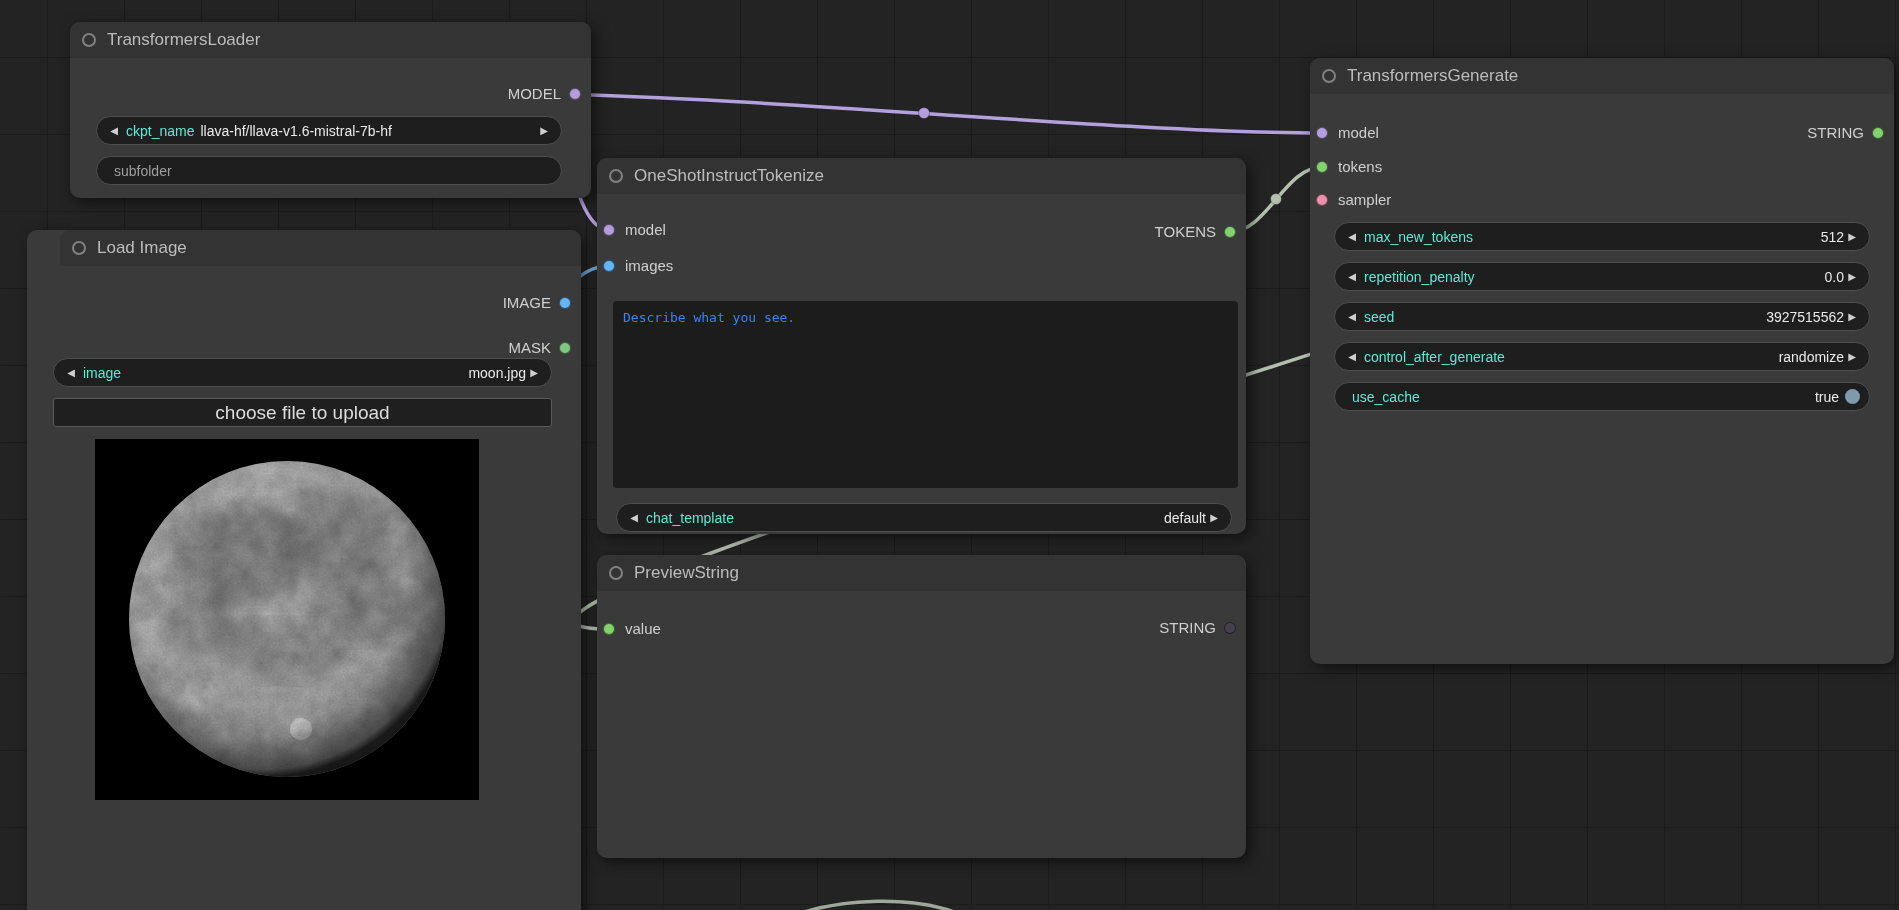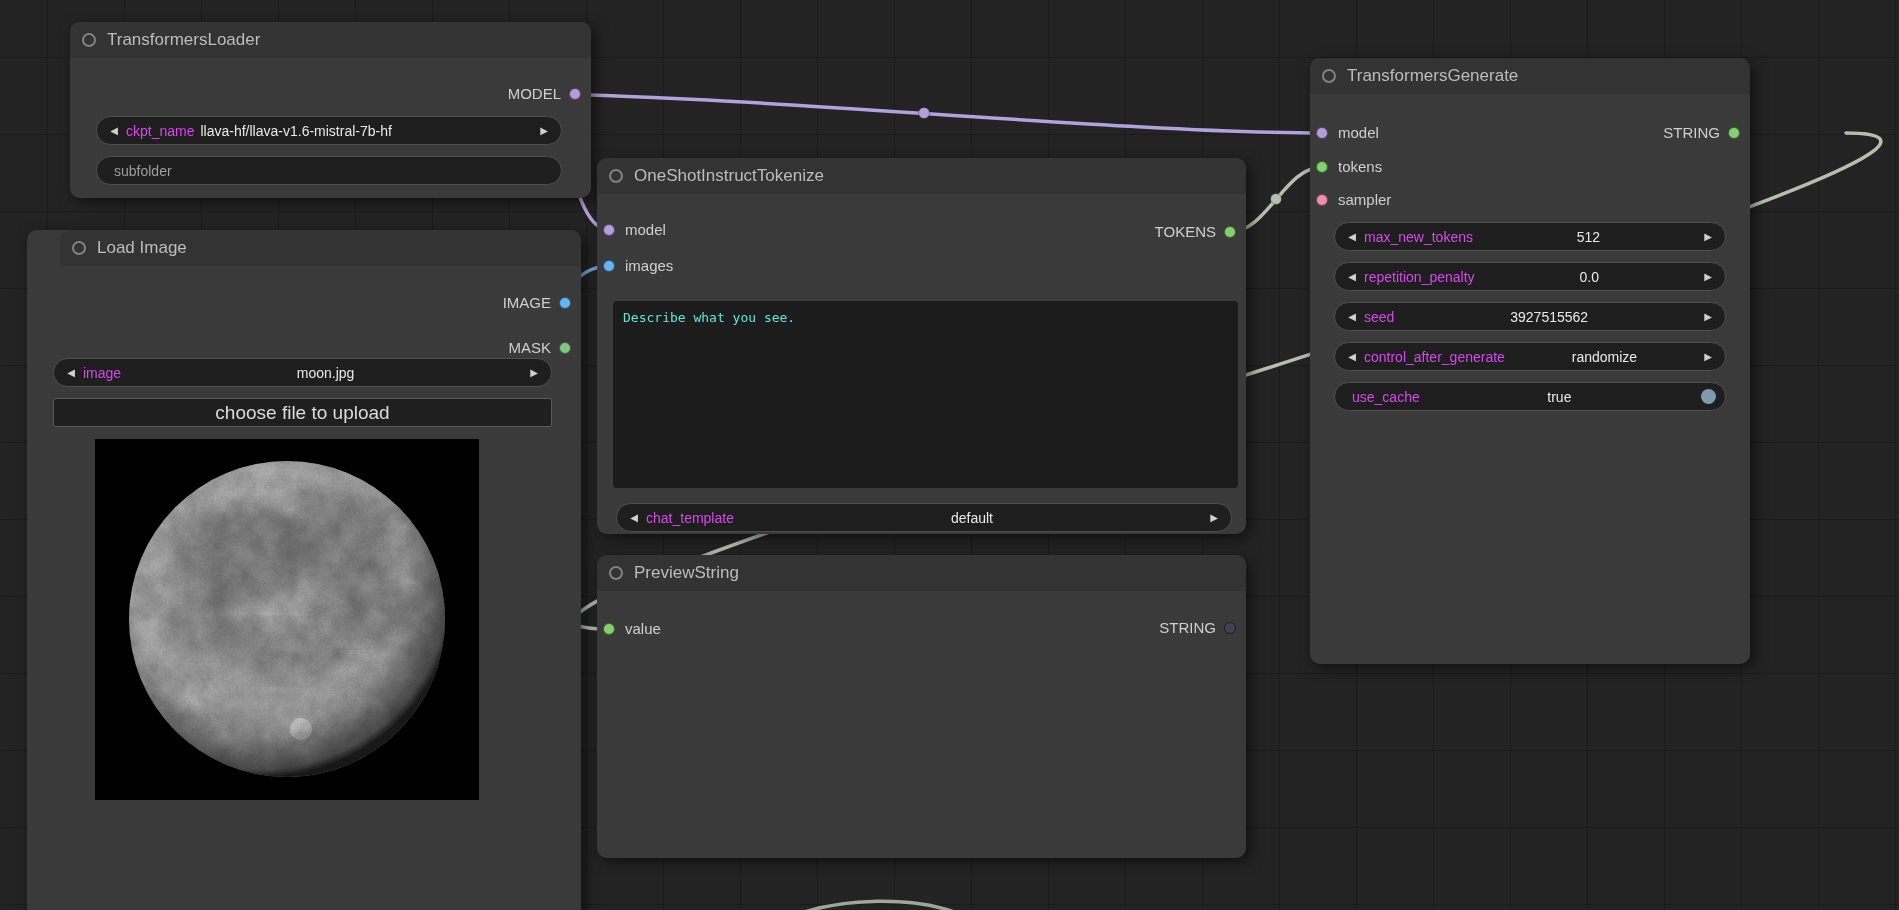--- a/index.html
+++ b/index.html
@@ -23,30 +23,30 @@
   .slot .dot{position:absolute;top:6px;width:12px;height:12px;border-radius:50%;
         box-sizing:border-box;border:1px solid rgba(0,0,0,.5);background:#666;}
   .slot.in{left:0;padding-left:28px;}
   .slot.in .dot{left:6px;}
   .slot.out{right:0;padding-right:30px;text-align:right;}
   .slot.out .dot{right:10px;}
   .widget{position:absolute;left:26px;right:29px;height:29px;background:#1e1e1e;
         border:1px solid #4f4f4f;border-radius:15px;display:flex;align-items:center;
         padding:0 9px;box-sizing:border-box;font-size:14px;white-space:nowrap;z-index:3;}
   .w-arrow{color:#cfcfcf;font-size:10px;flex:none;width:16px;text-align:center;cursor:pointer;}
-  .w-label{color:#d946ef;margin:0 4px;flex:none;}
-  .w-value{color:#e9e9e9;flex:1;text-align:center;overflow:hidden;text-overflow:ellipsis;}
+  .w-label{color:#5eead4;margin:0 4px;flex:none;}
+  .w-value{color:#e9e9e9;flex:1;text-align:right;overflow:hidden;text-overflow:ellipsis;}
   .w-value.lalign{text-align:left;margin-left:2px;margin-right:0;}
   .w-toggle{width:15px;height:15px;border-radius:50%;flex:none;margin-left:6px;background:#7f99ad;}
   .upload-btn{position:absolute;left:26px;right:29px;height:29px;background:#1f1f1f;
         border:1px solid #5a5a5a;border-radius:3px;color:#dcdcdc;font-size:19px;
         display:flex;align-items:center;justify-content:center;box-sizing:border-box;z-index:3;cursor:pointer;}
   .textbox{position:absolute;background:#1c1c1c;border-radius:4px;padding:9px 10px;
         box-sizing:border-box;font-family:"DejaVu Sans Mono",monospace;font-size:13px;
-        color:#5eead4;z-index:3;}
+        color:#3b82f6;z-index:3;}
   .moon-box{position:absolute;z-index:3;line-height:0;}
 </style>
 </head>
 <body>
 
 <svg class="wires" width="1899" height="910">
   <path d="M 527 94 C 567 94 569 230 609 230" fill="none" stroke-width="3.5" stroke-linecap="round" stroke="#b3a1de"></path>
   <path d="M 527 94 C 726 94 1123 133 1322 133" fill="none" stroke-width="3.5" stroke-linecap="round" stroke="#b3a1de"></path>
   <path d="M 532 303 C 568 303 573 266 609 266" fill="none" stroke-width="3.5" stroke-linecap="round" stroke="#6fa8d8"></path>
   <path d="M 1230 232 C 1267 232 1285 167 1322 167" fill="none" stroke-width="3.5" stroke-linecap="round" stroke="#b4bfae"></path>
@@ -184,21 +184,21 @@
   <div class="slot in" style="top:62px;text-align:right;">
     <span class="dot" style="background: rgb(131, 209, 111);"></span>
     <span>value</span>
   </div>
   <div class="slot out" style="top:61px;">
     <span>STRING</span>
     <span class="dot" style="background: rgb(68, 64, 76);"></span>
   </div>
 </div>
 
-<div class="node" style="left:1310px;top:58px;width:440px;height:606px;">
+<div class="node" style="left:1310px;top:58px;width:584px;height:606px;">
   <div class="node-title">
     <span class="title-dot"></span>
     <span>TransformersGenerate</span>
   </div>
   <div class="slot in" style="top:63px;">
     <span class="dot" style="background: rgb(179, 157, 219);"></span>
     <span>model</span>
   </div>
   <div class="slot in" style="top:97px;">
     <span class="dot" style="background: rgb(131, 209, 111);"></span>

